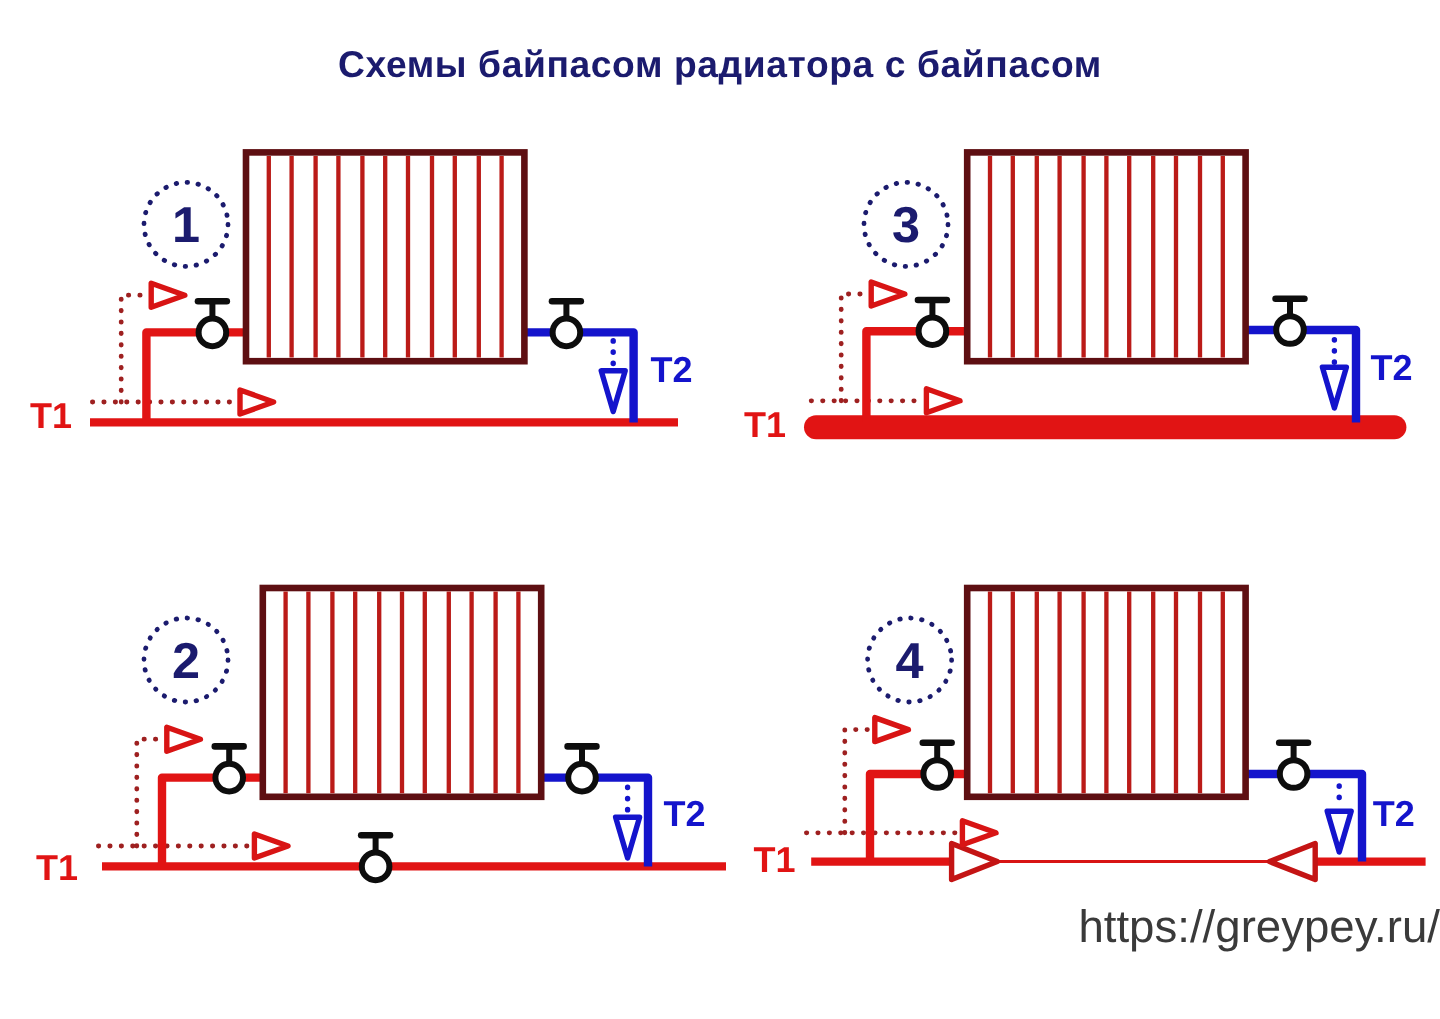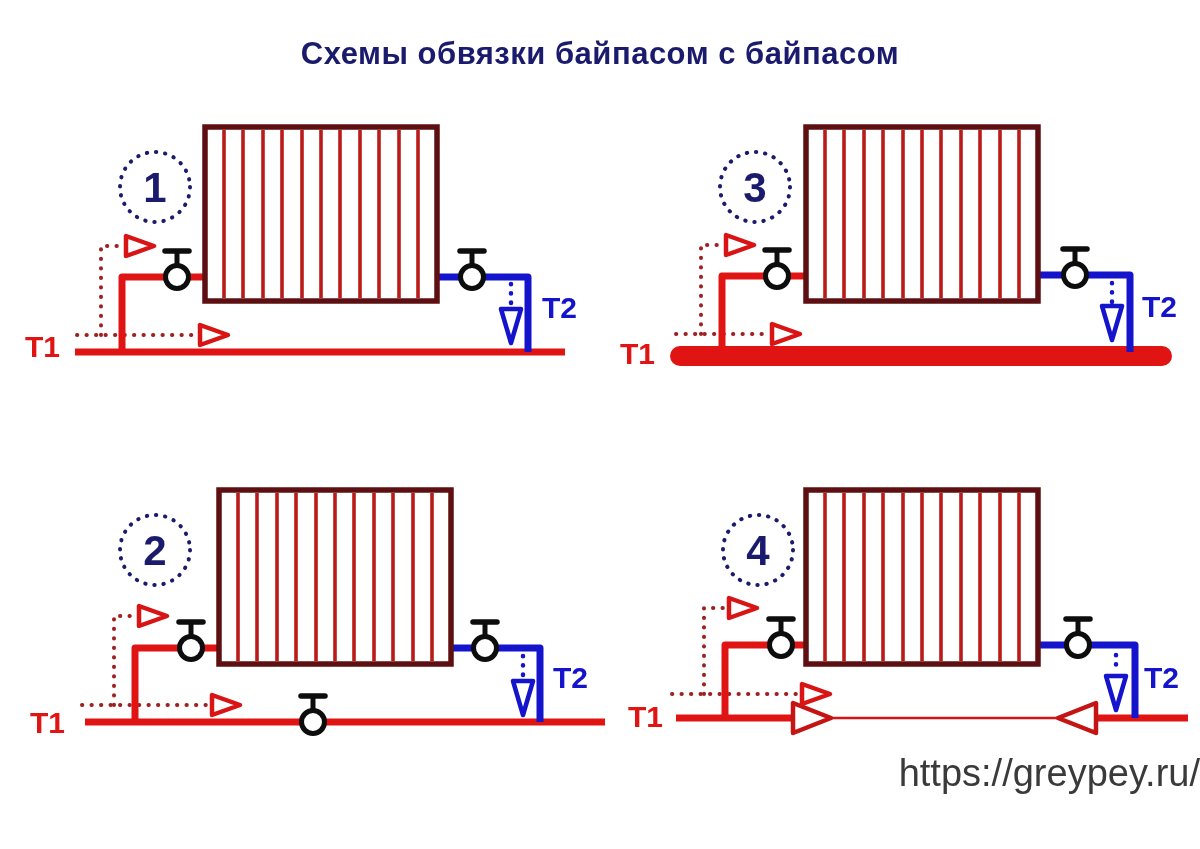--- a/index.html
+++ b/index.html
@@ -12,21 +12,21 @@
   svg{position:absolute;left:0;top:0;}
   svg text{font-family:"Liberation Sans", sans-serif;}
   .t-label{font-size:30px;font-weight:bold;}
   .badge-num{font-size:42px;font-weight:bold;fill:#1b1b6e;}
 </style>
 </head>
 <body>
 
 <div class="page">
 
-  <div class="title">Схемы обвязки байпасом с байпасом</div>
+  <div class="title">Схемы байпасом радиатора с байпасом</div>
 
   <svg width="1200" height="849" viewBox="0 0 1200 849">
     <defs>
 
       <g id="radiator">
         <rect x="0" y="0" width="232" height="174" fill="#ffffff" stroke="#5e0f12" stroke-width="5.5"></rect>
         <g stroke="#bb1b18" stroke-width="3.6">
           <line x1="19" y1="3" x2="19" y2="171"></line>
             <line x1="38" y1="3" x2="38" y2="171"></line>
           <line x1="58" y1="3" x2="58" y2="171"></line>

